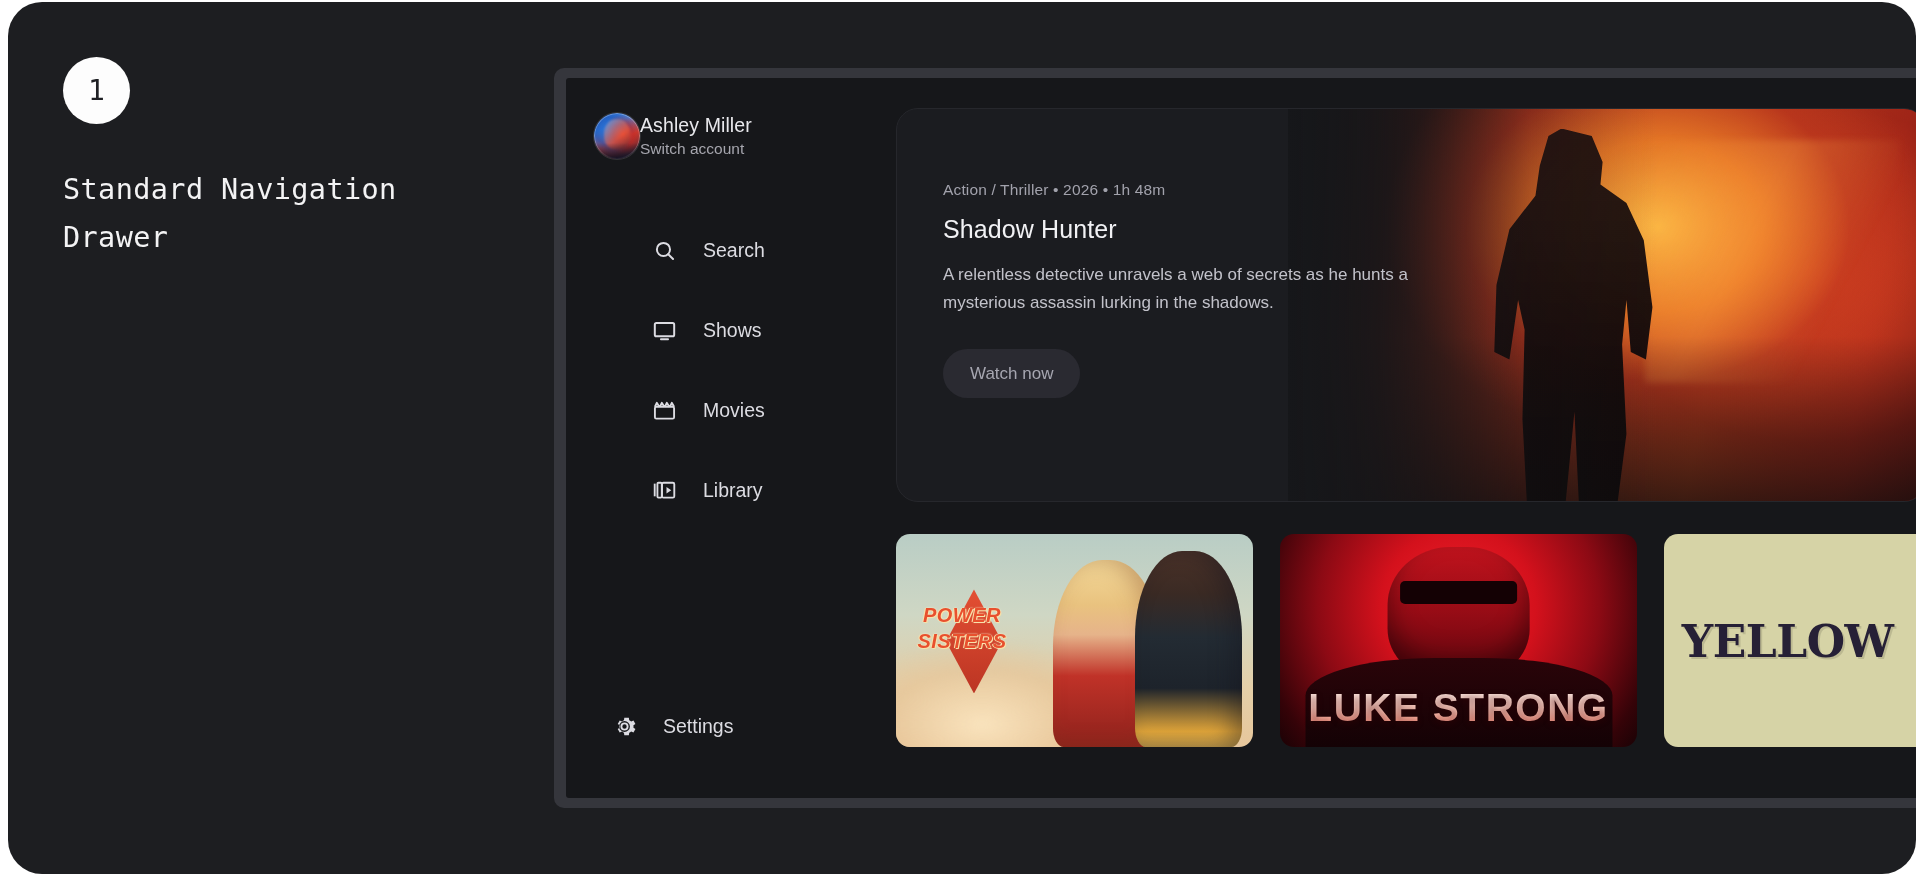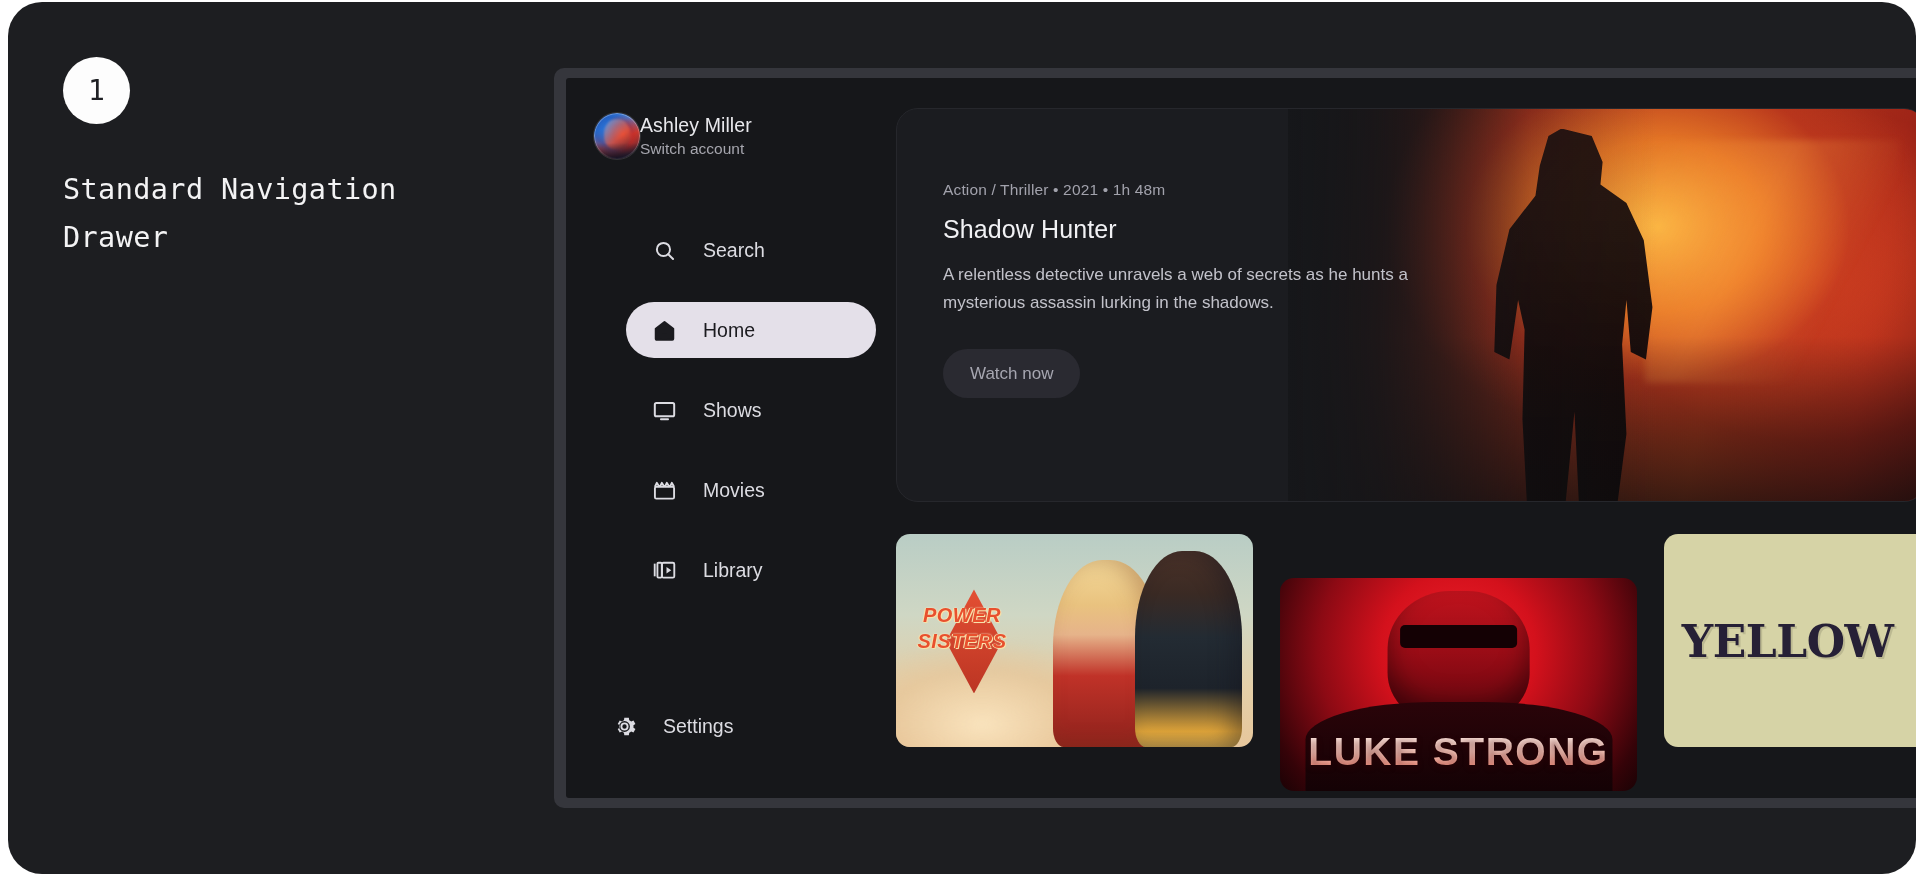--- a/index.html
+++ b/index.html
@@ -356,21 +356,20 @@
     height: 104px;
     background: linear-gradient(180deg, #e5482b, #b92d1d);
     clip-path: polygon(50% 0%, 100% 50%, 50% 100%, 0% 50%);
     opacity: 0.95;
   }
 
   
   .card-luke {
     background:
       radial-gradient(circle at 50% 34%, #f2222c 0%, #d4111c 34%, #8c0a14 62%, #350308 88%, #1a0205 100%);
-    margin-top: 44px;
   }
   .card-luke .head {
     position: absolute;
     left: 50%;
     top: 6%;
     transform: translateX(-50%);
     width: 40%;
     height: 62%;
     background: linear-gradient(180deg, #c0131d 0%, #9a0c16 46%, #63060e 100%);
     border-radius: 44% 44% 38% 38%;
@@ -462,29 +461,20 @@
           <div class="nav-item">
             <span class="nav-icon">
               <svg viewBox="0 0 24 24" fill="none" stroke="#dcdce2" stroke-width="1.9" stroke-linecap="round">
                 <circle cx="11" cy="11" r="6.3"></circle>
                   <line x1="15.6" y1="15.6" x2="20.2" y2="20.2"></line>
               </svg>
             </span>
             <span>Search</span>
           </div>
 
-          <div class="nav-item selected">
-            <span class="nav-icon">
-              <svg viewBox="0 0 24 24" fill="none" stroke="#1b1b1f" stroke-width="1.9" stroke-linejoin="round">
-                <path d="M3.6 10.4 12 3.8l8.4 6.6V20a.9.9 0 0 1-.9.9H4.5a.9.9 0 0 1-.9-.9z"></path>
-                <rect x="9.6" y="14.6" width="4.8" height="6.3" fill="#1b1b1f" stroke="none"></rect>
-              </svg>
-            </span>
-            <span>Home</span>
-          </div>
 
           <div class="nav-item">
             <span class="nav-icon">
               <svg viewBox="0 0 24 24" fill="none" stroke="#dcdce2" stroke-width="1.9" stroke-linejoin="round" stroke-linecap="round">
                 <rect x="2.7" y="4.9" width="18.6" height="12.6" rx="1.5"></rect>
                 <line x1="8.6" y1="20.3" x2="15.4" y2="20.3"></line>
               </svg>
             </span>
             <span>Shows</span>
           </div>
@@ -528,21 +518,21 @@
       </nav>
 
       <main class="content">
 
         <section class="hero">
           <div class="hero-art">
             <div class="glow-shards"></div>
             <div class="figure"></div>
           </div>
           <div class="hero-body">
-            <div class="hero-meta">Action / Thriller • 2021 • 1h 48m</div>
+            <div class="hero-meta">Action / Thriller • 2026 • 1h 48m</div>
             <h1 class="hero-title">Shadow Hunter</h1>
             <p class="hero-desc">A relentless detective unravels a web of secrets as he hunts a mysterious assassin lurking in the shadows.</p>
             <button class="hero-cta">Watch now</button>
           </div>
         </section>
 
         <section class="rail">
 
           <div class="movie-card card-power">
             <div class="clouds"></div>

